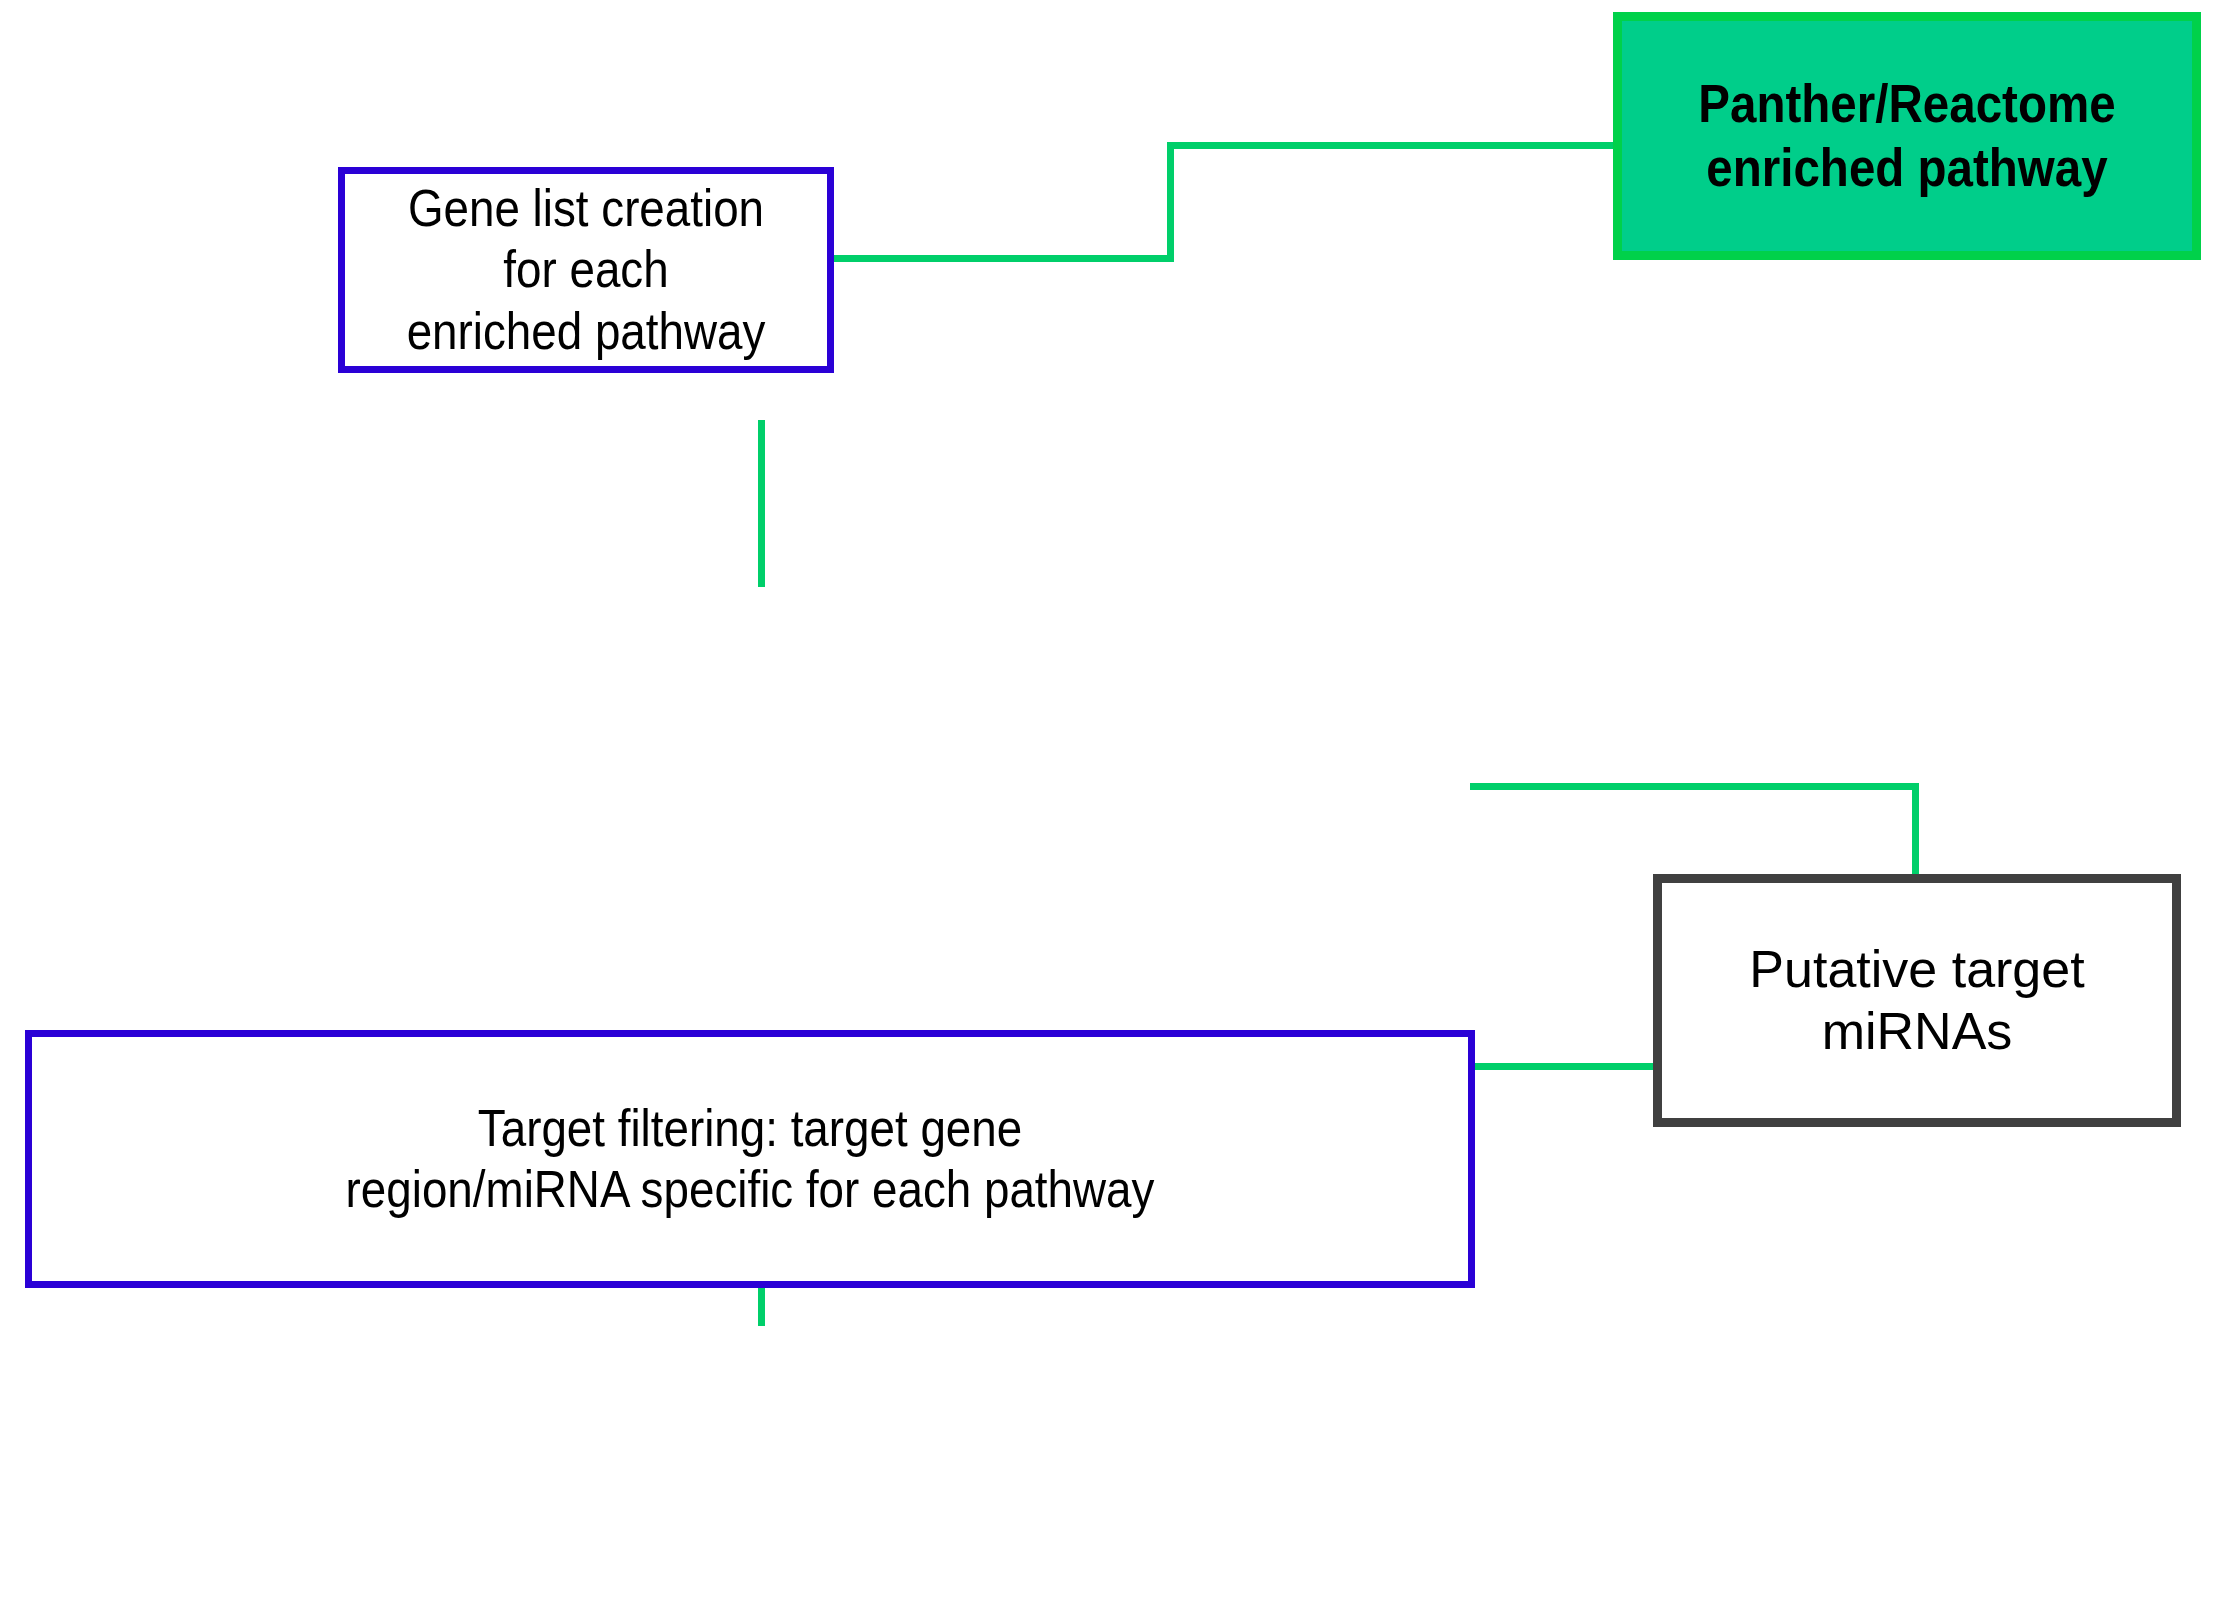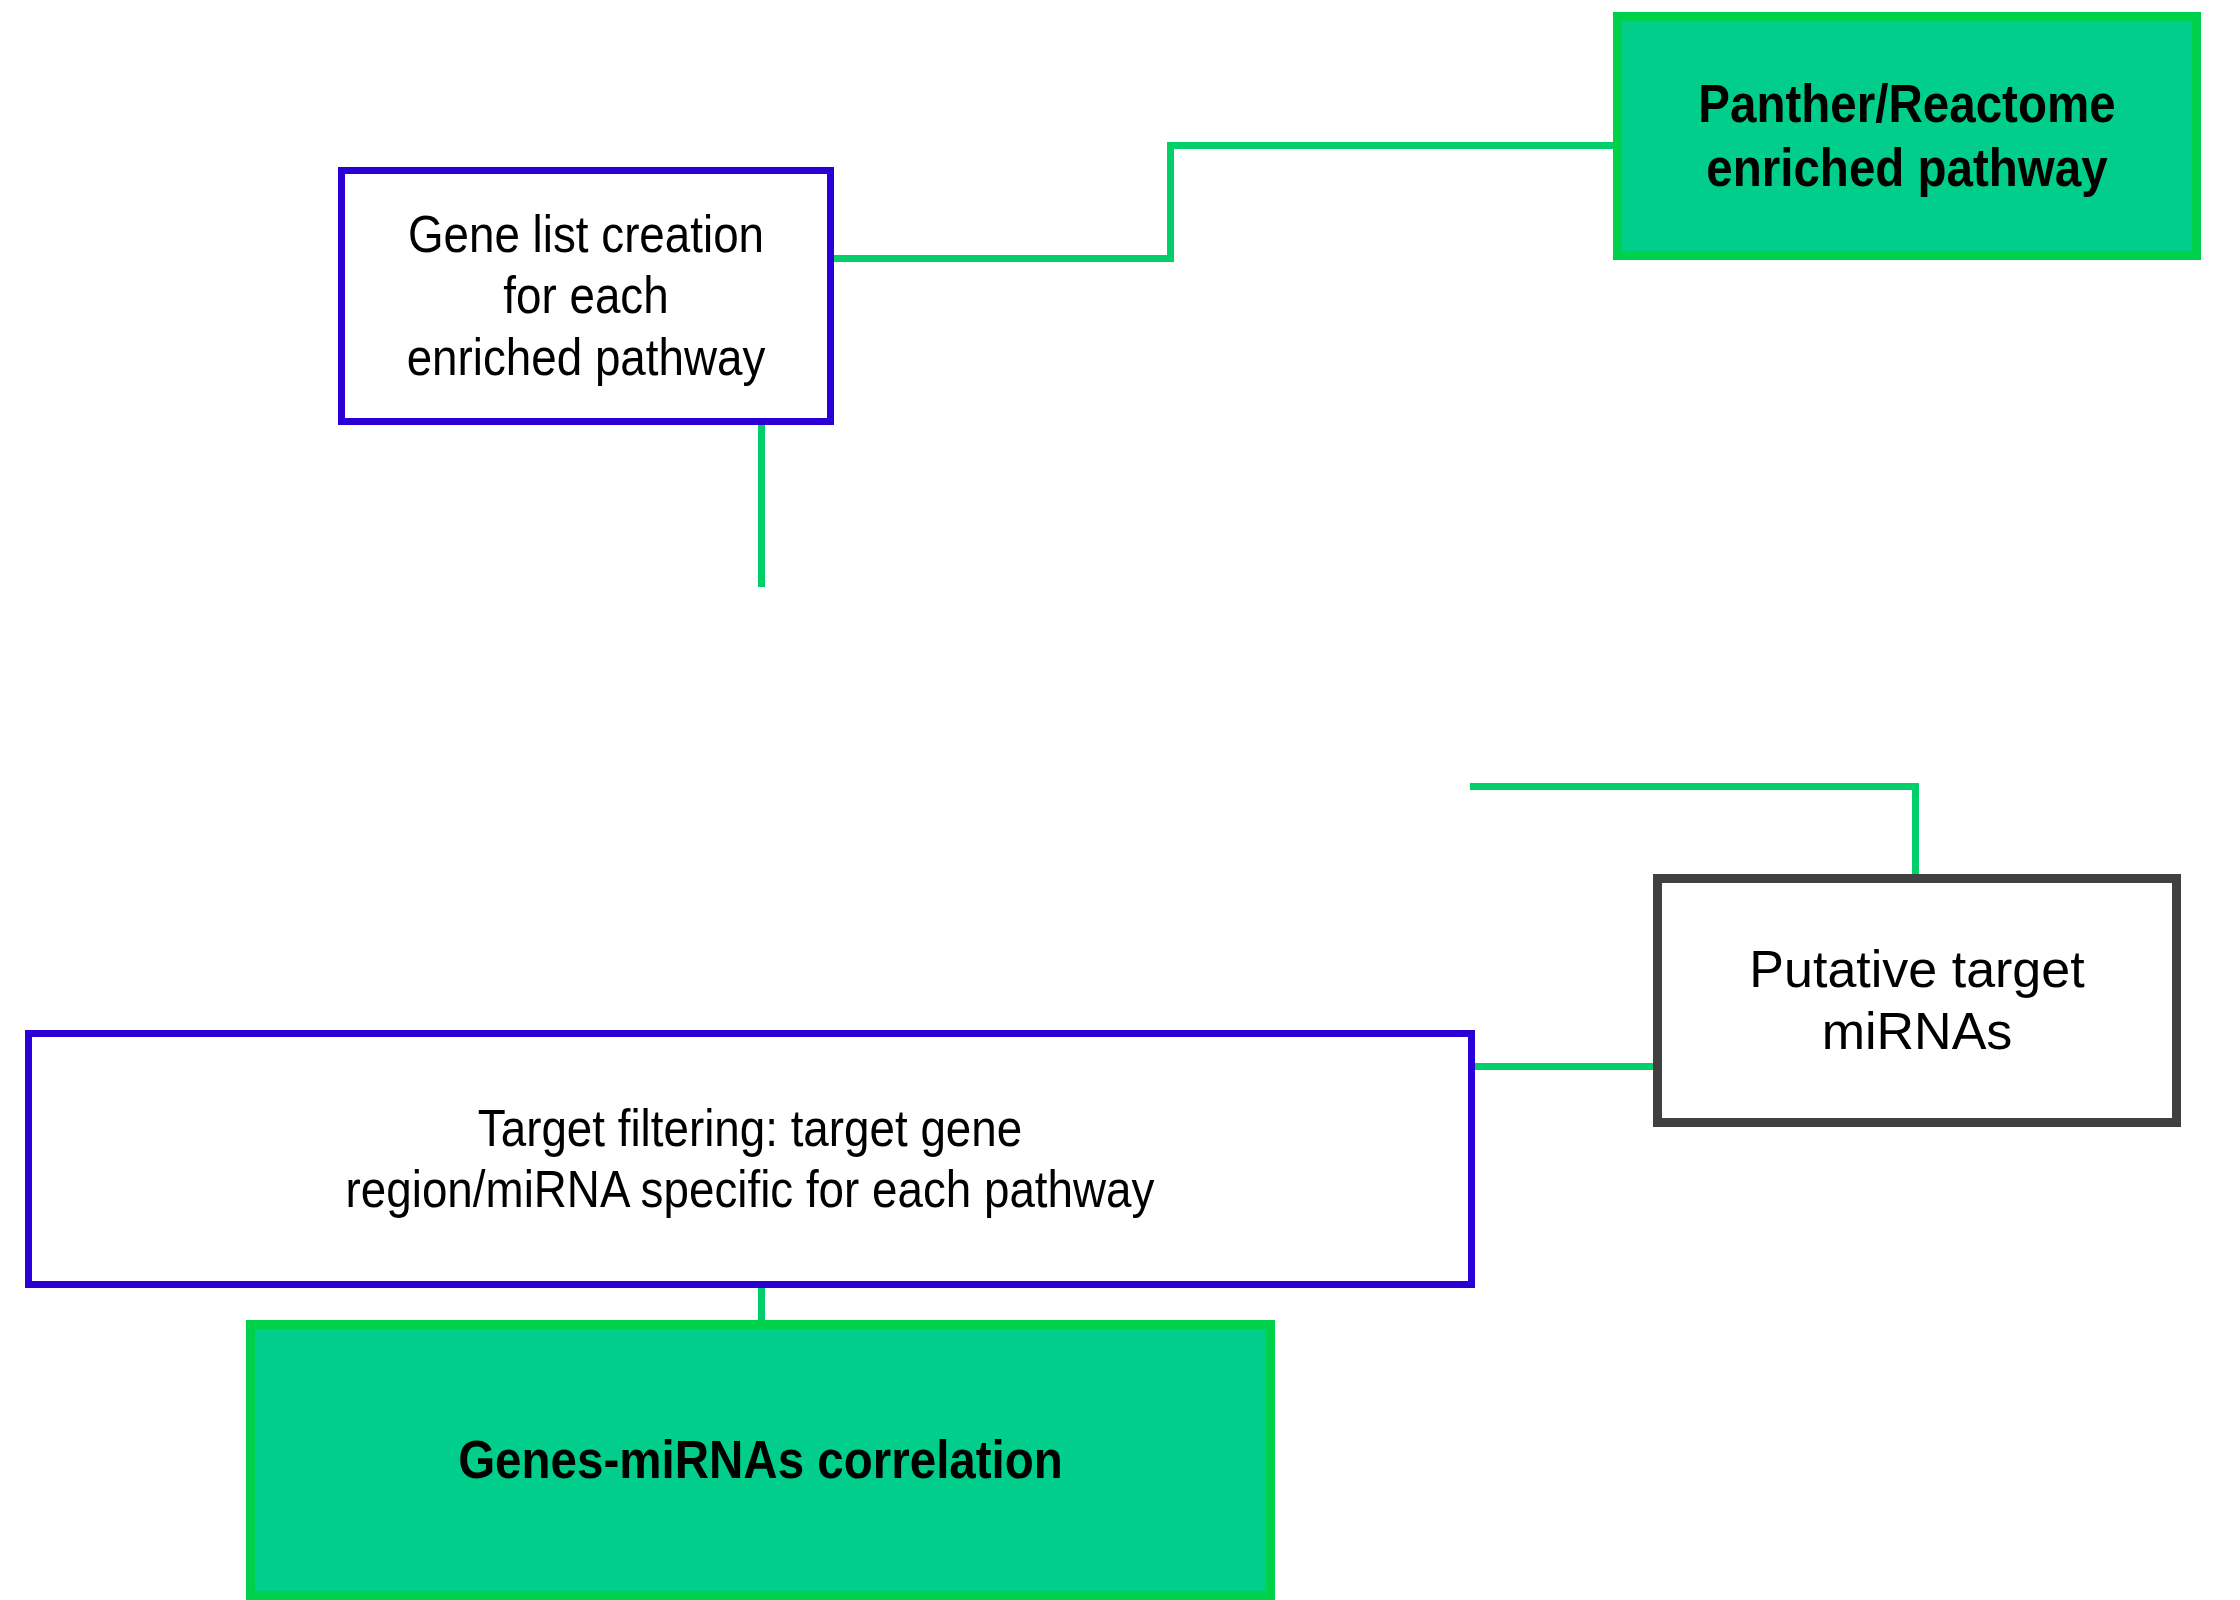--- a/index.html
+++ b/index.html
@@ -51,21 +51,21 @@
     transform-origin: center center;
   }
   .conn {
     position: absolute;
     background: #00cf6a;
   }
   .conn-h { height: 7px; }
   .conn-v { width: 7px; }
 
   
-  #node-gene-list   { left: 338px;  top: 167px;  width: 496px;  height: 258px; font-size: 52px; }
+  #node-gene-list   { left: 338px;  top: 167px;  width: 496px;  height: 206px; font-size: 52px; }
   #node-panther     { left: 1613px; top: 12px;   width: 588px;  height: 248px; font-size: 54px; }
   #node-mirwalk     { left: 30px;   top: 582px;  width: 1445px; height: 257px; font-size: 52px; }
   #node-targetfilt  { left: 25px;   top: 1030px;  width: 1450px; height: 258px; font-size: 52px; }
   #node-putative    { left: 1653px; top: 874px;  width: 528px;  height: 253px; font-size: 52px; }
   #node-correlation { left: 246px;  top: 1320px; width: 1029px; height: 280px; font-size: 54px; }
 
   
   #conn-gl-panther-h1 { left: 834px;  top: 255px; width: 340px; }
   #conn-gl-panther-v  { left: 1167px; top: 142px; height: 120px; }
   #conn-gl-panther-h2 { left: 1167px; top: 142px; width: 452px; }
@@ -115,17 +115,14 @@
   <div class="node node-blue" id="node-targetfilt">
     <span class="label condensed">Target filtering: target gene
 region/miRNA specific for each pathway</span>
   </div>
 
   <div class="node node-green-outline" id="node-putative">
     <span class="label">Putative target
 miRNAs</span>
   </div>
 
-  <div class="node node-green-fill" id="node-correlation">
-    <span class="label condensed">Genes-miRNAs correlation</span>
-  </div>
 
 </div>
 
 </body></html>

